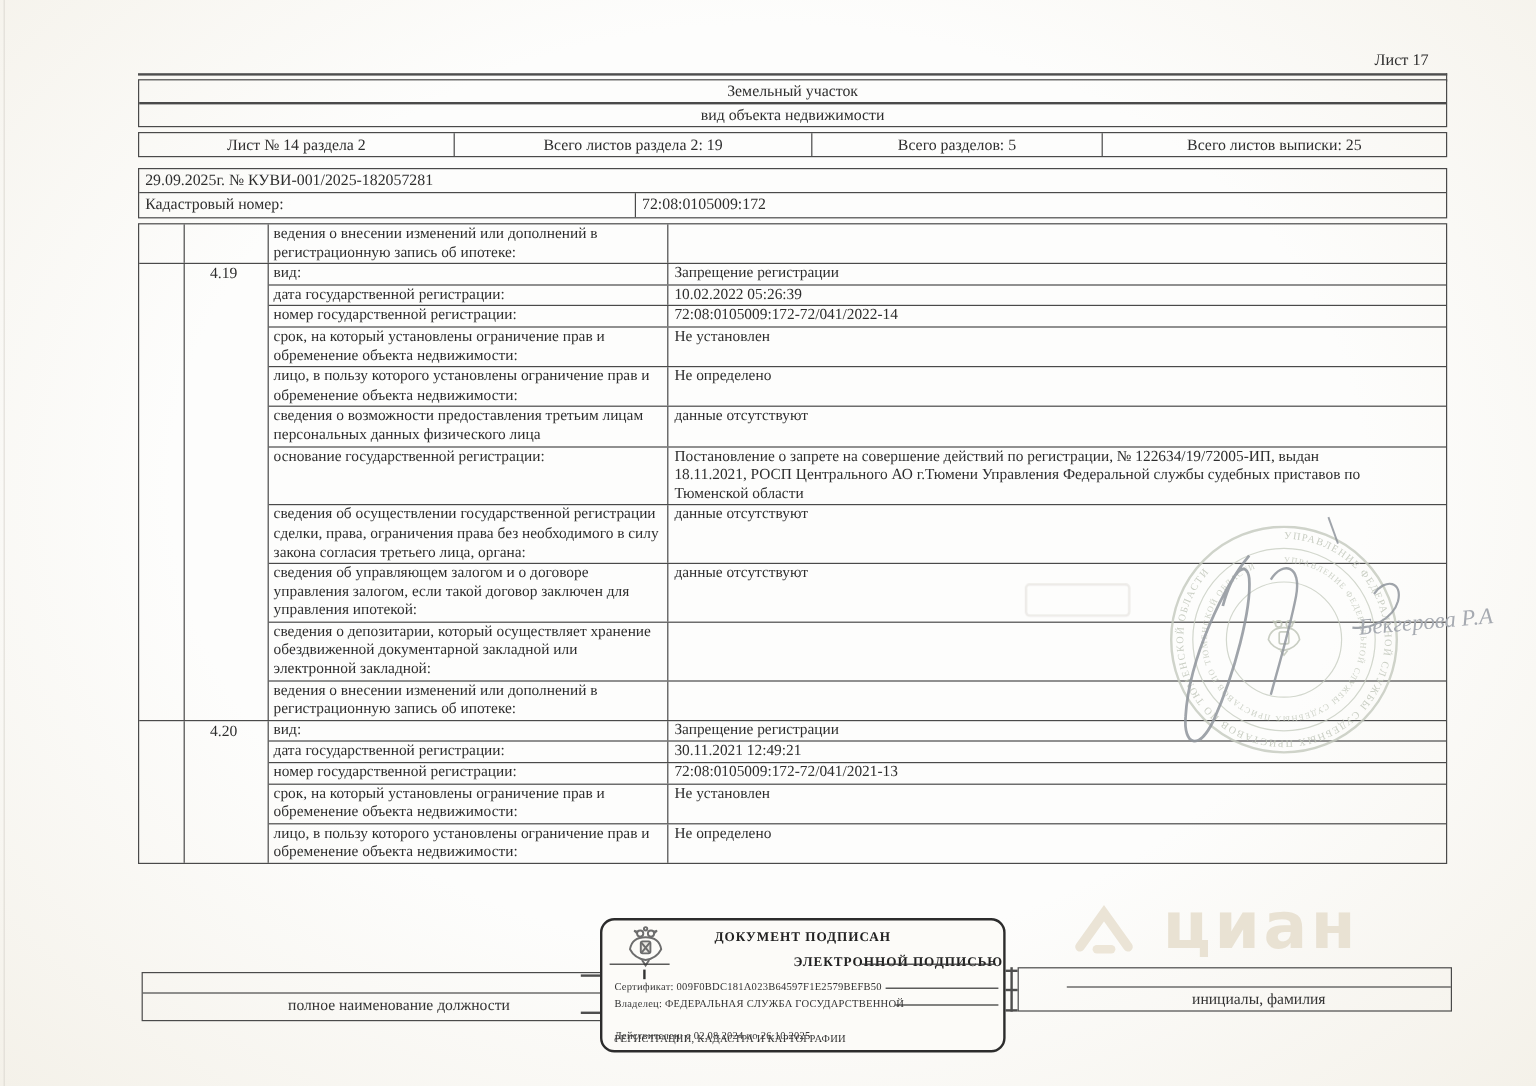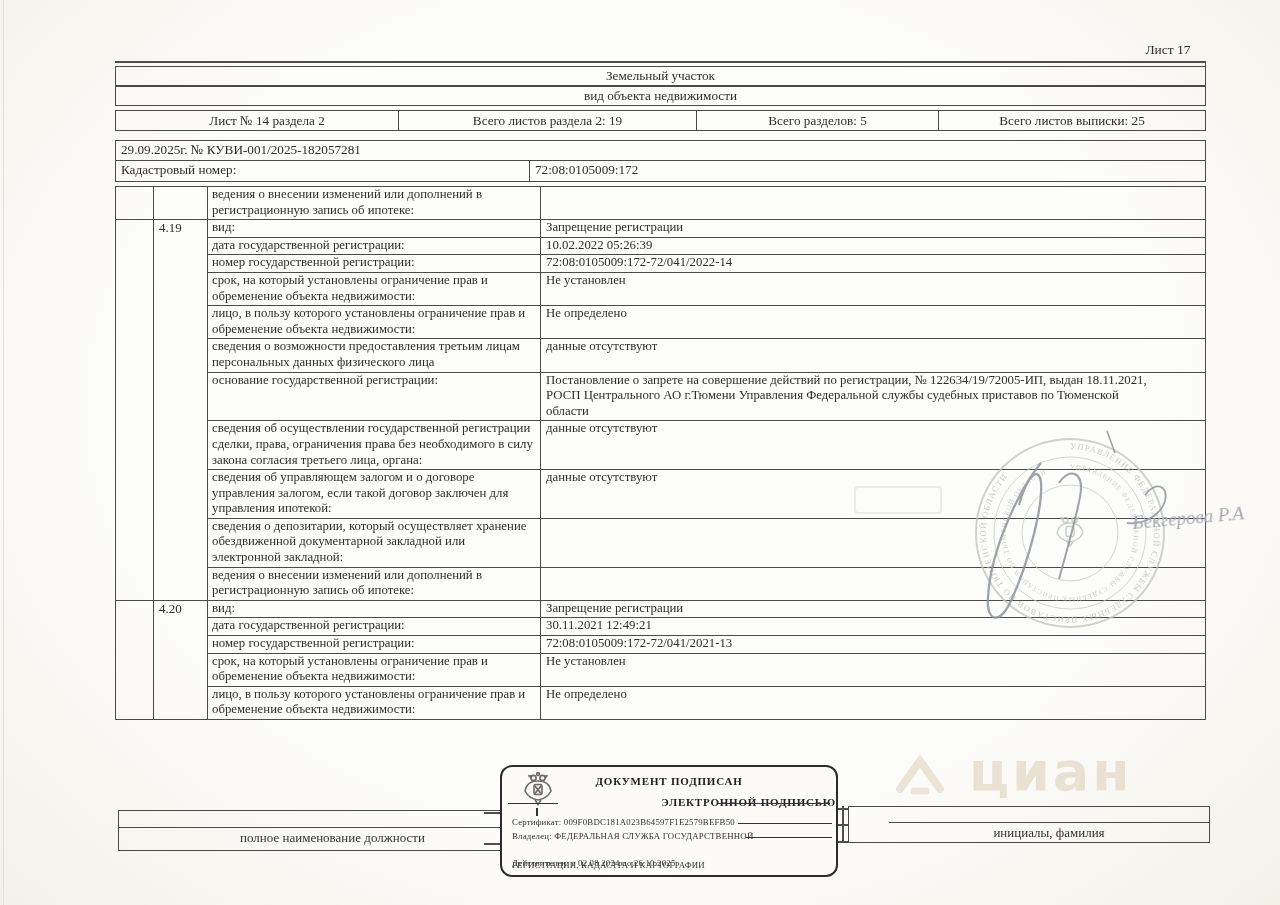--- a/index.html
+++ b/index.html
@@ -13,36 +13,36 @@
   .vline{background:#4e4e4e;width:1.5px;}
   .scan-edge{left:3px;top:0;width:1px;height:905px;background:#d9d6cf;opacity:.7;}
 
   .sheet-label{left:1128px;top:42px;width:80px;text-align:center;font-size:13.5px;}
 
   .box{border:1.5px solid #4a4a4a;}
   .hdr-box{left:115px;top:66px;width:1091px;}
   .hdr-row{height:18px;text-align:center;font-size:13.2px;line-height:17px;}
   .hdr-row+.hdr-row{border-top:2.2px solid #4a4a4a;}
 
-  .sheetinfo{left:115px;top:110px;width:1091px;height:21px;display:flex;font-size:13.2px;padding-left:20px;}
+  .sheetinfo{left:115px;top:110px;width:1091px;height:21px;display:flex;font-size:13.2px;}
   .sheetinfo>div{border-right:1.5px solid #4a4a4a;display:flex;align-items:center;justify-content:center;}
   .sheetinfo>div:last-child{border-right:none;}
   .si1{width:262px;} .si2{width:297px;} .si3{width:241px;} .si4{flex:1;}
 
   .datebox{left:115px;top:140px;width:1091px;font-size:13.2px;}
   .date-row{height:19px;line-height:18px;padding:0 0 0 5px;}
   .cad-row{border-top:1.5px solid #4a4a4a;height:20px;display:flex;line-height:18px;}
   .cad-label{width:408px;border-right:1.5px solid #4a4a4a;padding-left:5px;}
   .cad-value{flex:1;padding-left:5px;}
 
   .main-table{left:115px;top:186px;width:1091px;border:1.6px solid #4a4a4a;font-size:12.8px;line-height:15.6px;}
   .group{display:flex;align-items:stretch;}
   .group+.group{border-top:1.5px solid #4a4a4a;}
   .c1{width:37px;border-right:1.5px solid #4a4a4a;flex:none;}
-  .c2{width:48px;border-right:1.5px solid #4a4a4a;flex:none;padding:0 0 0 5px;}
+  .c2{width:48px;border-right:1.5px solid #4a4a4a;flex:none;padding:0 0 0 5px;margin-left:16px;}
   .c3{flex:1;display:flex;flex-direction:column;}
   .trow{display:flex;align-items:stretch;}
   .trow+.trow{border-top:1.4px solid #4a4a4a;}
   .attr{width:323px;flex:none;border-right:1.4px solid #4a4a4a;padding:0 5px 1px 4px;}
   .val{flex:1;padding:0 52px 1px 5px;}
 
   
   .esig{left:500px;top:765px;width:338px;height:112px;border:2.5px solid #2c2c2c;border-radius:12px;background:#fcfbf8;z-index:5;}
   .esig .t1{position:absolute;left:0;right:0;top:8px;text-align:center;font-size:11px;font-weight:bold;letter-spacing:.8px;color:#222;}
   .esig .t2{position:absolute;left:0;right:0;top:29px;text-align:right;font-size:11px;font-weight:bold;letter-spacing:.8px;color:#222;}

